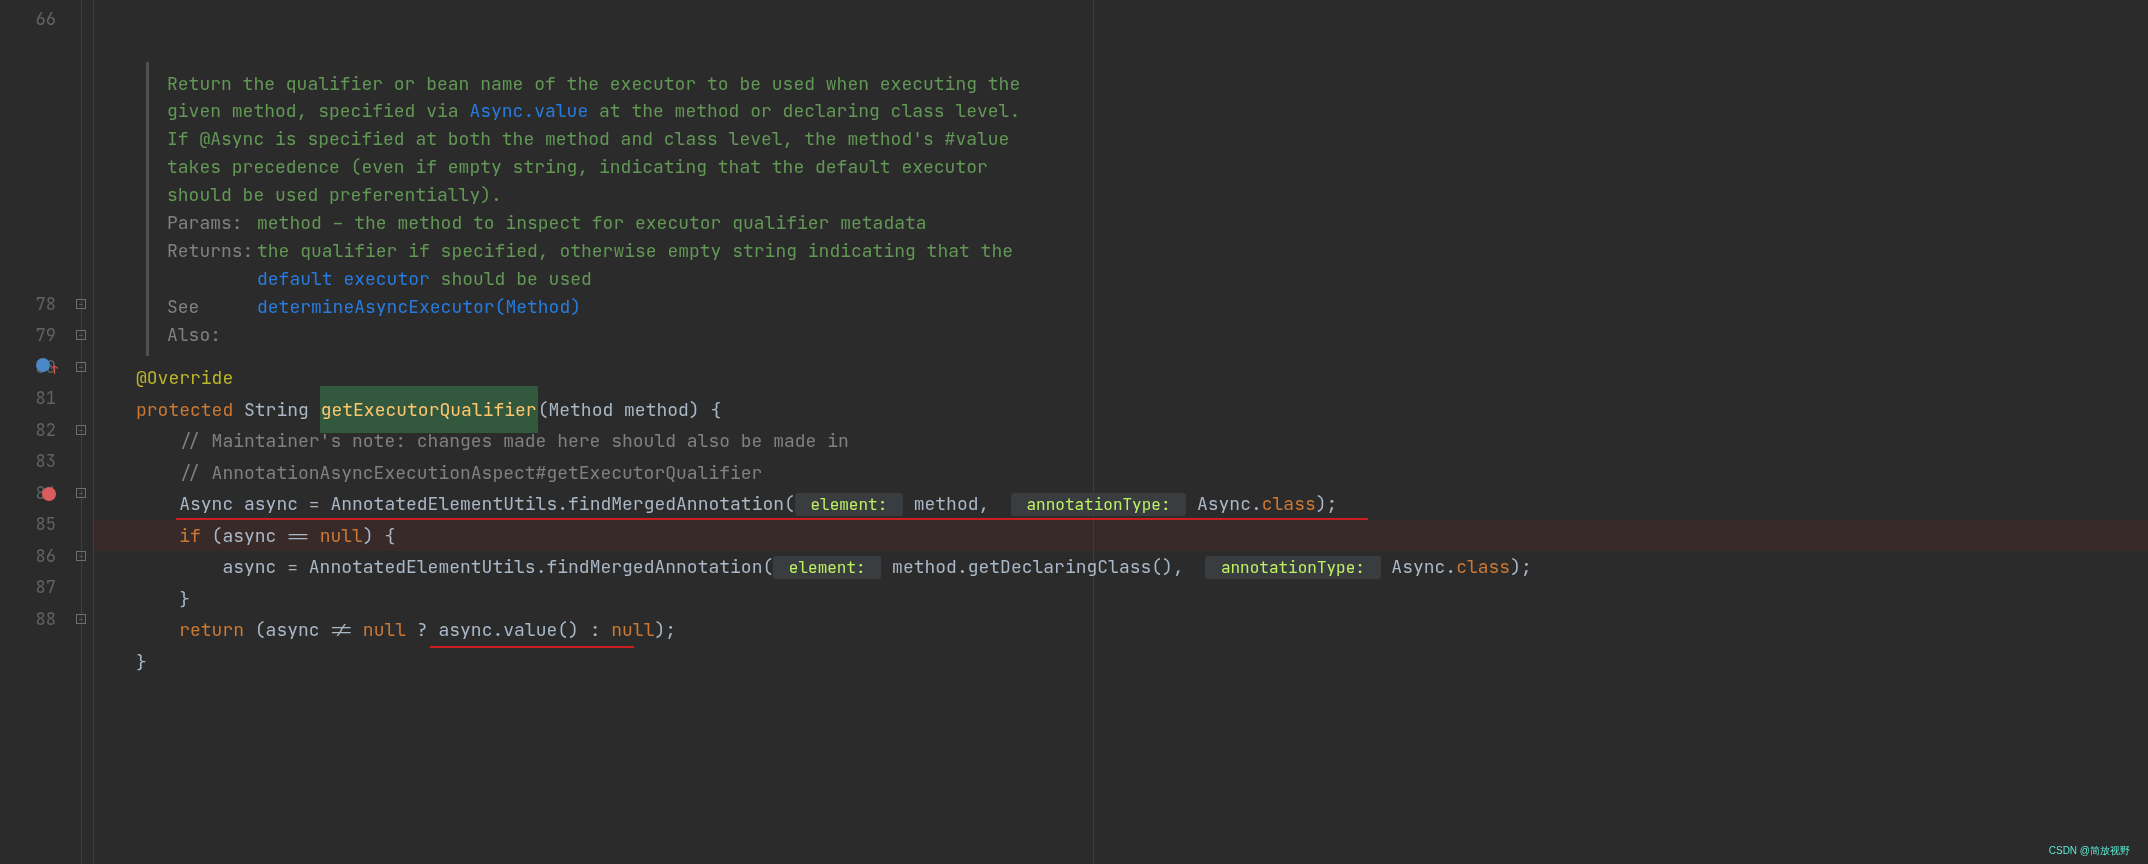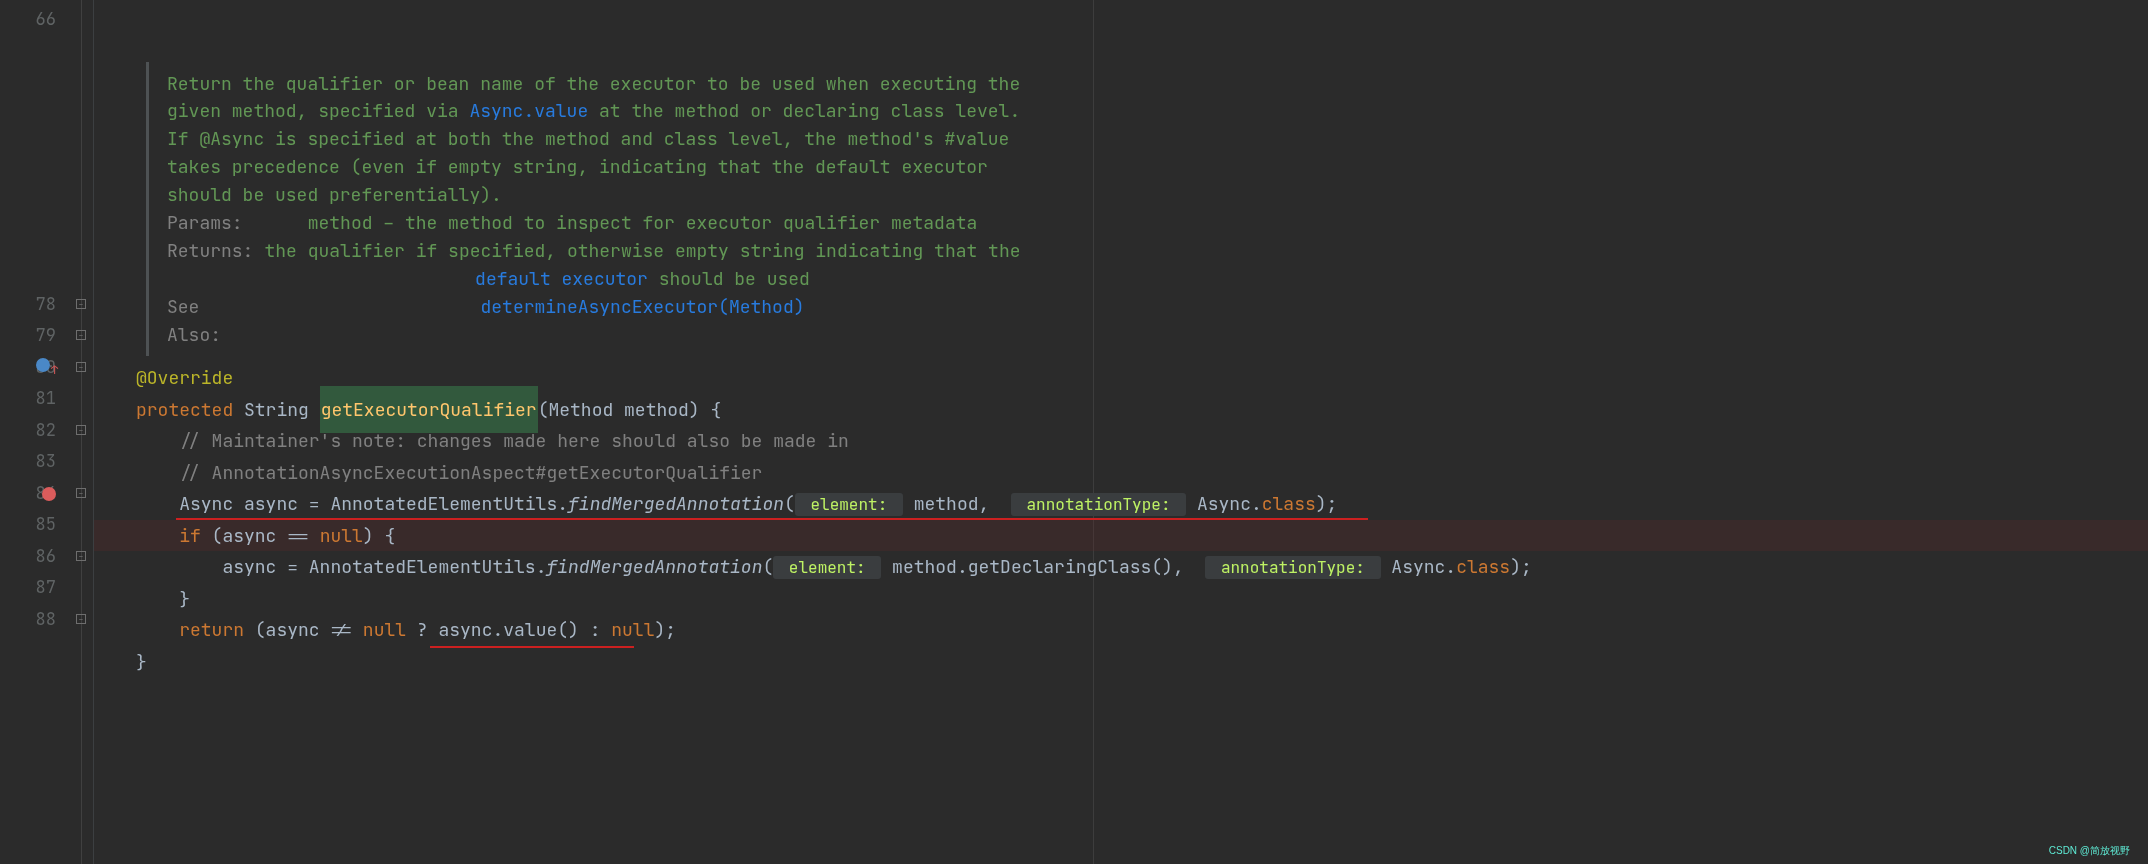--- a/index.html
+++ b/index.html
@@ -89,34 +89,34 @@
     border-left: 3px solid #4e5254;
     padding: 8px 18px 8px 18px;
     max-width: 900px;
     color: #629755;
     line-height: 1.55;
     font-size:18px;
   }
   .javadoc-box .link { color:#287bde; }
   .jd-row { display:flex; }
   .jd-label { color:#808080; width:90px; flex-shrink:0; }
-  .jd-val { color:#629755; flex:1;text-align:center; }
+  .jd-val { color:#629755; flex:1; }
   .line {
     height: 31.5px;
     line-height: 31.5px;
     white-space: pre;
     padding-left: 42px;
     position:relative;
   }
   .line.bp-hl { background: rgba(100,40,40,0.25); }
   .kw { color:#cc7832; }
   .anno { color:#bbb529; }
   .type { color:#a9b7c6; }
   .decl { color:#ffc66d; background:#32593d; padding:12px 1px;}
-  .mcall-i { color:#a9b7c6; font-style:italic; }
+  .mcall-i { color:#a9b7c6; }
   .comment { color:#808080;text-align:center; }
   .hint { background:#3a3d3f; color:#bef264; padding:1px 6px; border-radius:3px; font-size:16px; font-style:normal;}
   .cls { color:#a9b7c6; }
   .punc { color:#a9b7c6; }
   .underline-red {
     position:absolute;
     height:2px;
     background:#cc2020;
   }
   .right-margin {

